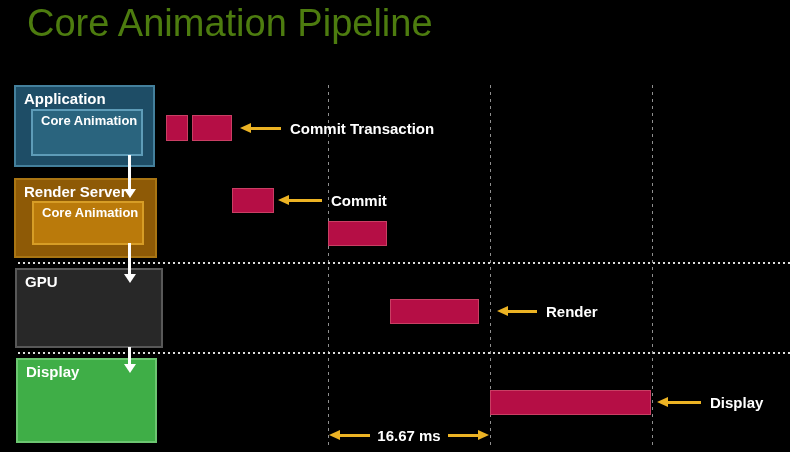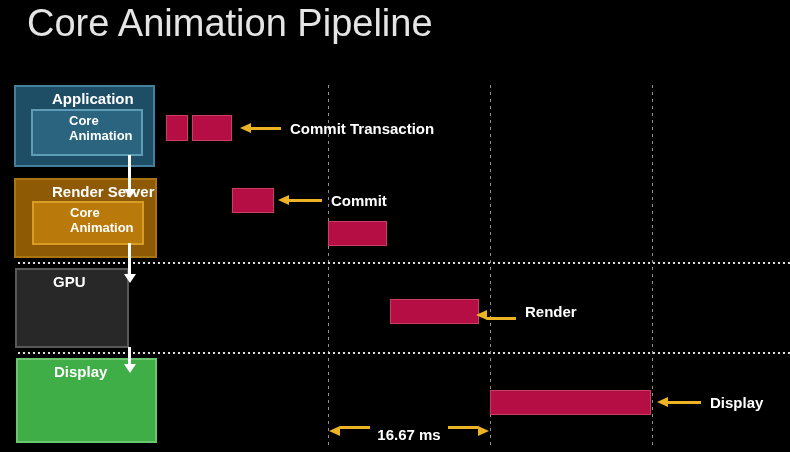--- a/index.html
+++ b/index.html
@@ -3,32 +3,32 @@
 <meta charset="utf-8">
 <style>
   html,body{margin:0;padding:0;background:#000;}
   #slide{
     position:relative; width:790px; height:452px; background:#000;
     overflow:hidden; font-family:"Liberation Sans", sans-serif; color:#fff;
   }
   
   .title{
     position:absolute; left:27px; top:2px; font-size:38px; font-weight:400;
-    color:#e5e5e5; letter-spacing:0px;
+    color:#4d7c0f; letter-spacing:0px;
   }
   
   .pbox{position:absolute; box-sizing:border-box;}
-  .pbox .blabel{position:absolute; left:8px; top:3px; font-size:15px; font-weight:bold; color:#fff;margin-left:28px;}
+  .pbox .blabel{position:absolute; left:8px; top:3px; font-size:15px; font-weight:bold; color:#fff;}
   .ibox{position:absolute; box-sizing:border-box;}
   .ibox .blabel{position:absolute; left:8px; top:2px; font-size:13px; font-weight:bold; color:#fff;}
   #box-application{left:14px; top:85px; width:141px; height:82px; background:#1e4d66; border:2px solid #44809c;}
   #box-application-inner{left:15px; top:22px; width:112px; height:47px; background:#2a647e; border:2px solid #5e9cb8;}
   #box-renderserver{left:14px; top:178px; width:143px; height:80px; background:#8e5a06; border:2px solid #a97513;}
   #box-renderserver-inner{left:16px; top:21px; width:112px; height:44px; background:#ba7a0b; border:2px solid #d79d26;}
-  #box-gpu{left:15px; top:268px; width:114px; height:80px; background:#282828; border:2px solid #585858;}
+  #box-gpu{left:15px; top:268px; width:148px; height:80px; background:#282828; border:2px solid #585858;}
   #box-display{left:16px; top:358px; width:141px; height:85px; background:#3fae47; border:2px solid #6cc671;}
   
   .vgrid{
     position:absolute; top:85px; height:362px; width:1px;
     background:repeating-linear-gradient(to bottom,#8f8f8f 0 3px,transparent 3px 7px);
   }
   
   .hgrid{
     position:absolute; left:18px; width:772px; height:2px;
     background:repeating-linear-gradient(to right,#dedede 0 2px,transparent 2px 5px);
@@ -42,24 +42,24 @@
   #bar-render{left:390px; top:299px; width:89px; height:25px;}
   #bar-display{left:490px; top:390px; width:161px; height:25px;}
   
   .ann{position:absolute; display:flex; align-items:center; height:18px;}
   .ann .head-l{width:0;height:0;border-top:5px solid transparent;border-bottom:5px solid transparent;border-right:11px solid #ecb324;}
   .ann .shaft{height:3px; background:#ecb324;}
   .ann .alabel{margin-left:9px; font-size:15px; font-weight:bold; color:#fff; white-space:nowrap;}
   #ann-commit{left:240px; top:119px;}   #ann-commit .shaft{width:30px;}
   #ann-decode{left:278px; top:191px;}   #ann-decode .shaft{width:33px;}
   #ann-drawcalls{left:392px; top:224px;}#ann-drawcalls .shaft{width:32px;}
-  #ann-render{left:476px; top:302px;align-items:flex-end;}   #ann-render .shaft{width:29px;}
+  #ann-render{left:497px; top:302px;}   #ann-render .shaft{width:29px;}
   #ann-display{left:657px; top:393px;}  #ann-display .shaft{width:33px;}
   
-  #frame-arrow{position:absolute; left:329px; top:426px; width:160px; height:18px; display:flex; }
+  #frame-arrow{position:absolute; left:329px; top:426px; width:160px; height:18px; display:flex; align-items:center;}
   #frame-arrow .head-l{width:0;height:0;border-top:5px solid transparent;border-bottom:5px solid transparent;border-right:11px solid #ecb324;}
   #frame-arrow .head-r{width:0;height:0;border-top:5px solid transparent;border-bottom:5px solid transparent;border-left:11px solid #ecb324;}
   #frame-arrow .shaft{height:3px; background:#ecb324; flex:1;}
   #frame-arrow .dlabel{margin:0 7px; font-size:15px; font-weight:bold; color:#fff; white-space:nowrap;}
   
   .varrow{position:absolute; left:128px; width:3px; background:#fff; z-index:5;}
   .varrow:after{
     content:""; position:absolute; left:-4.5px; bottom:-9px; width:0; height:0;
     border-left:6px solid transparent; border-right:6px solid transparent; border-top:9px solid #fff;
   }

